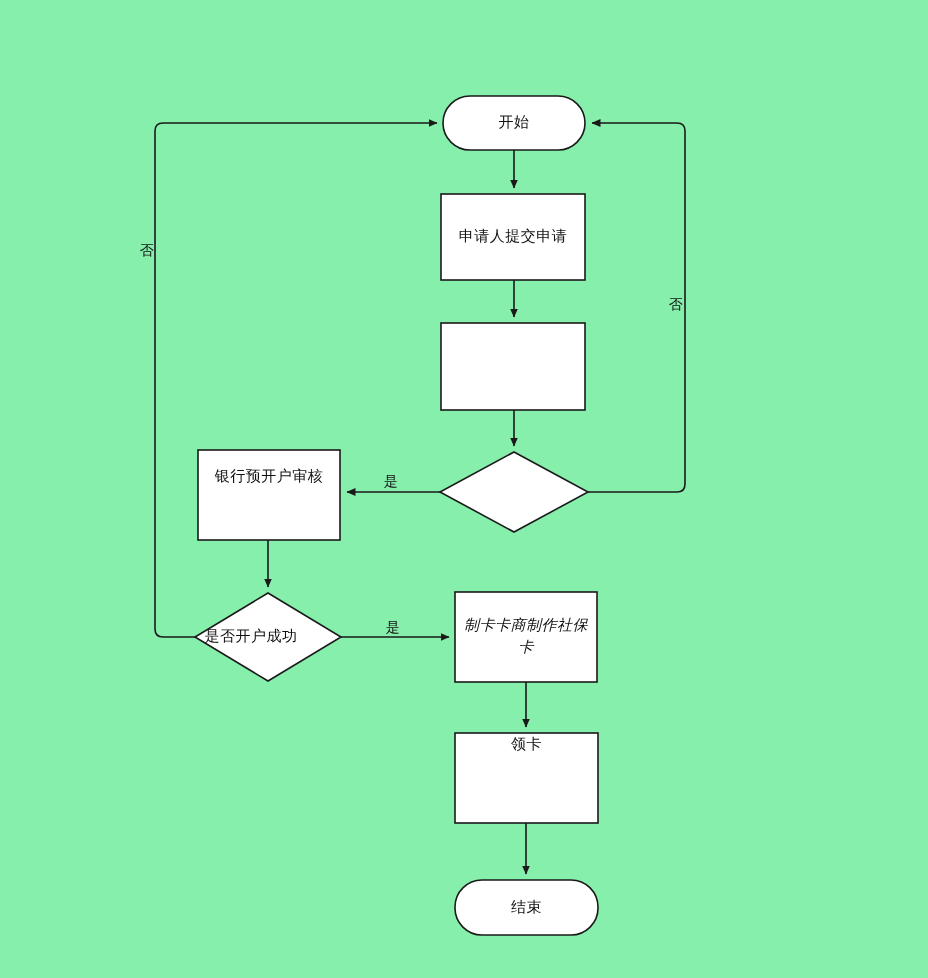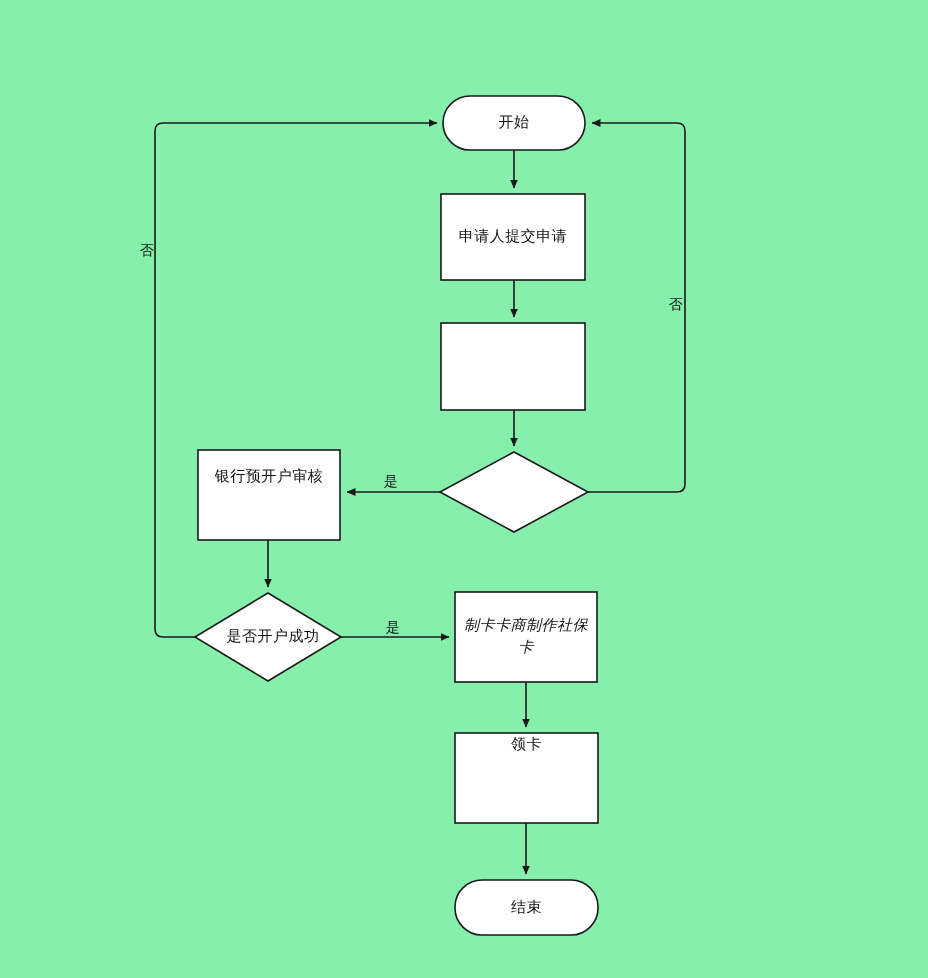--- a/index.html
+++ b/index.html
@@ -98,21 +98,21 @@
   </svg>
 
   <div class="node-label" style="left:443px; top:96px; width:142px; height:54px;">开始</div>
 
   <div class="node-label" style="left:441px; top:194px; width:144px; height:86px;">申请人提交申请</div>
 
 
 
   <div class="node-label" style="left:198px; top:432px; width:142px; height:90px;">银行预开户审核</div>
 
-  <div class="node-label" style="left:200px; top:593px; width:146px; height:88px;">是否开户成功</div>
+  <div class="node-label" style="left:178px; top:593px; width:146px; height:88px;">是否开户成功</div>
 
   <div class="node-label" style="left:455px; top:592px; width:142px; height:90px;font-style:italic;">制卡卡商制作社保
 卡</div>
 
   <div class="node-label" style="left:455px; top:700px; width:143px; height:90px;">领卡</div>
 
   <div class="node-label" style="left:455px; top:880px; width:143px; height:55px;">结束</div>
 
   <div class="edge-label" style="left:380px; top:474px; width:22px;">是</div>
 

